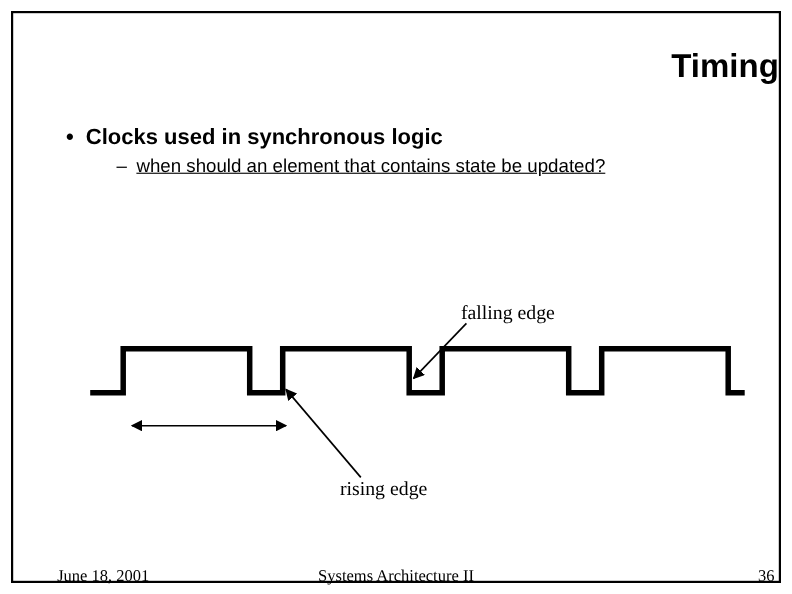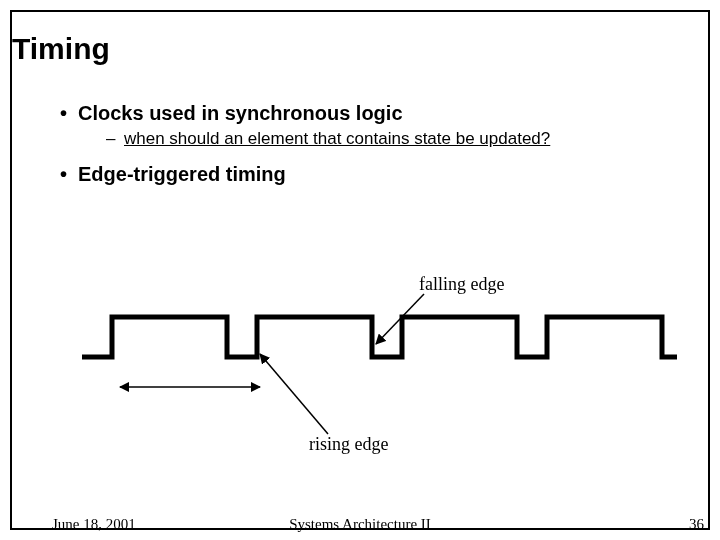--- a/index.html
+++ b/index.html
@@ -16,24 +16,24 @@
   .slide {
     border: 2px solid #000;
     box-sizing: border-box;
     width: 700px;
     height: 520px;
     margin: 10px;
     position: relative;
     padding: 0;
   }
   .title {
-    text-align: left;
+    text-align: right;
     font-size: 30px;
     font-weight: bold;
-    margin-top: 20px;
+    margin-top: 32px;
     font-family: Arial, Helvetica, sans-serif;
   }
   .bullets {
     margin-top: 36px;
     margin-left: 48px;
     font-family: Arial, Helvetica, sans-serif;
   }
   .b1 {
     font-size: 20px;
     font-weight: bold;
@@ -95,23 +95,20 @@
 
   <div class="title">Timing</div>
 
   <div class="bullets">
     <div class="b1">
       <span class="dot">•</span><span>Clocks used in synchronous logic</span>
     </div>
     <div class="b2">
       <span class="dash">–</span><span>when should an element that contains state be updated?</span>
     </div>
-    <div class="b1">
-      <span class="dot">•</span><span>Edge-triggered timing</span>
-    </div>
   </div>
 
   <div class="diagram-area">
 
     <div class="label" style="left:407px; top:12px;">falling edge</div>
     <div class="label" style="left:297px; top:172px;">rising edge</div>
 
     <svg width="700" height="200">
       <defs>
         <marker id="arrow" viewBox="0 0 10 10" refX="9" refY="5" markerWidth="7" markerHeight="7" orient="auto-start-reverse">

